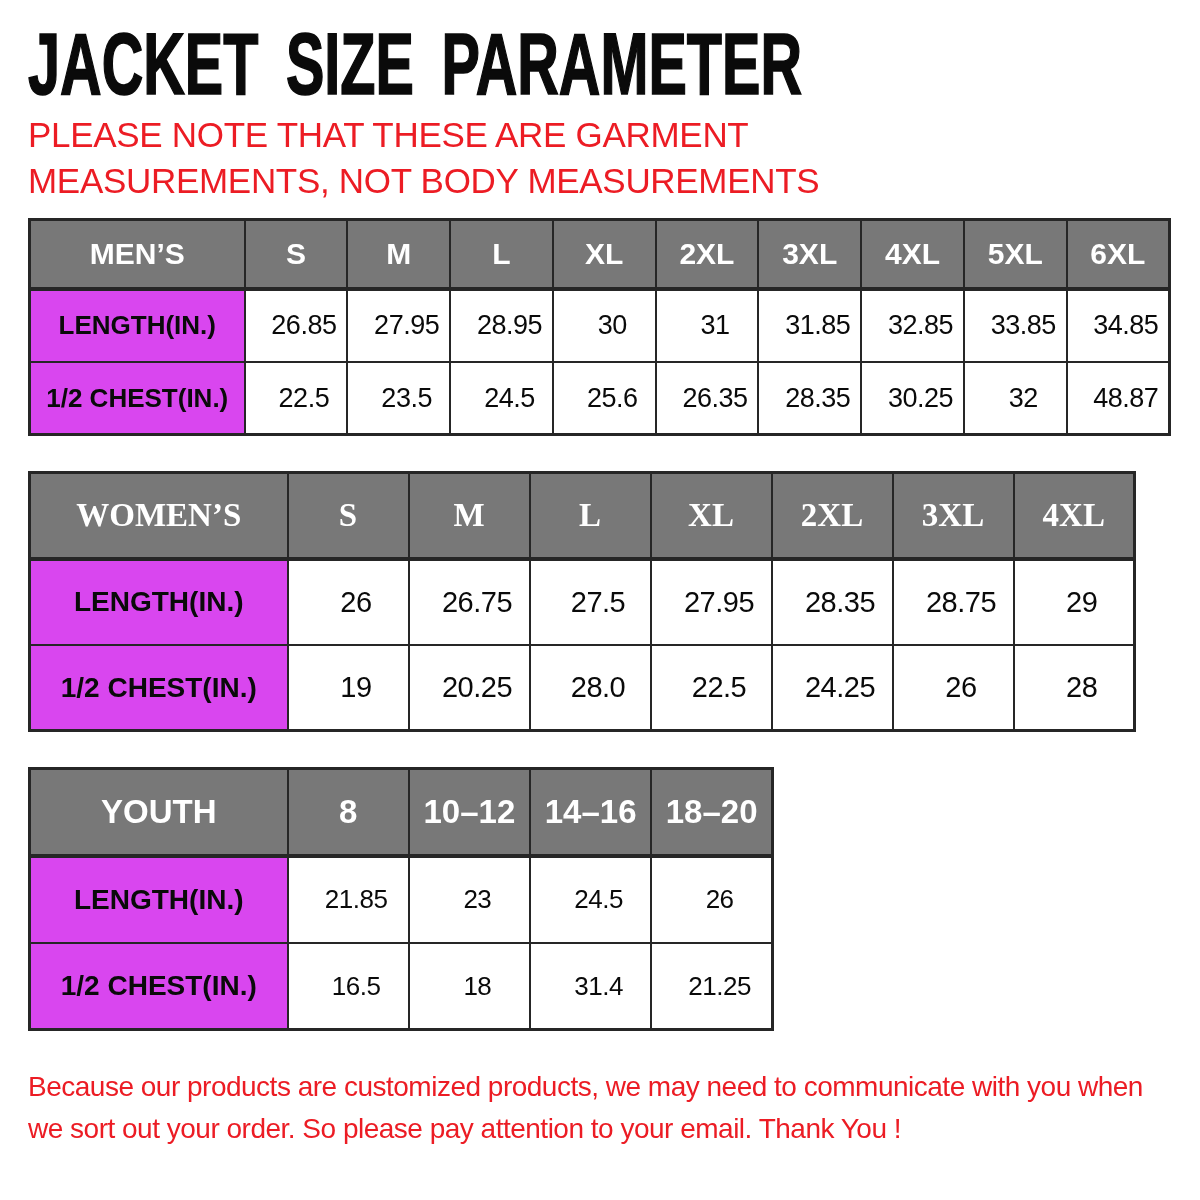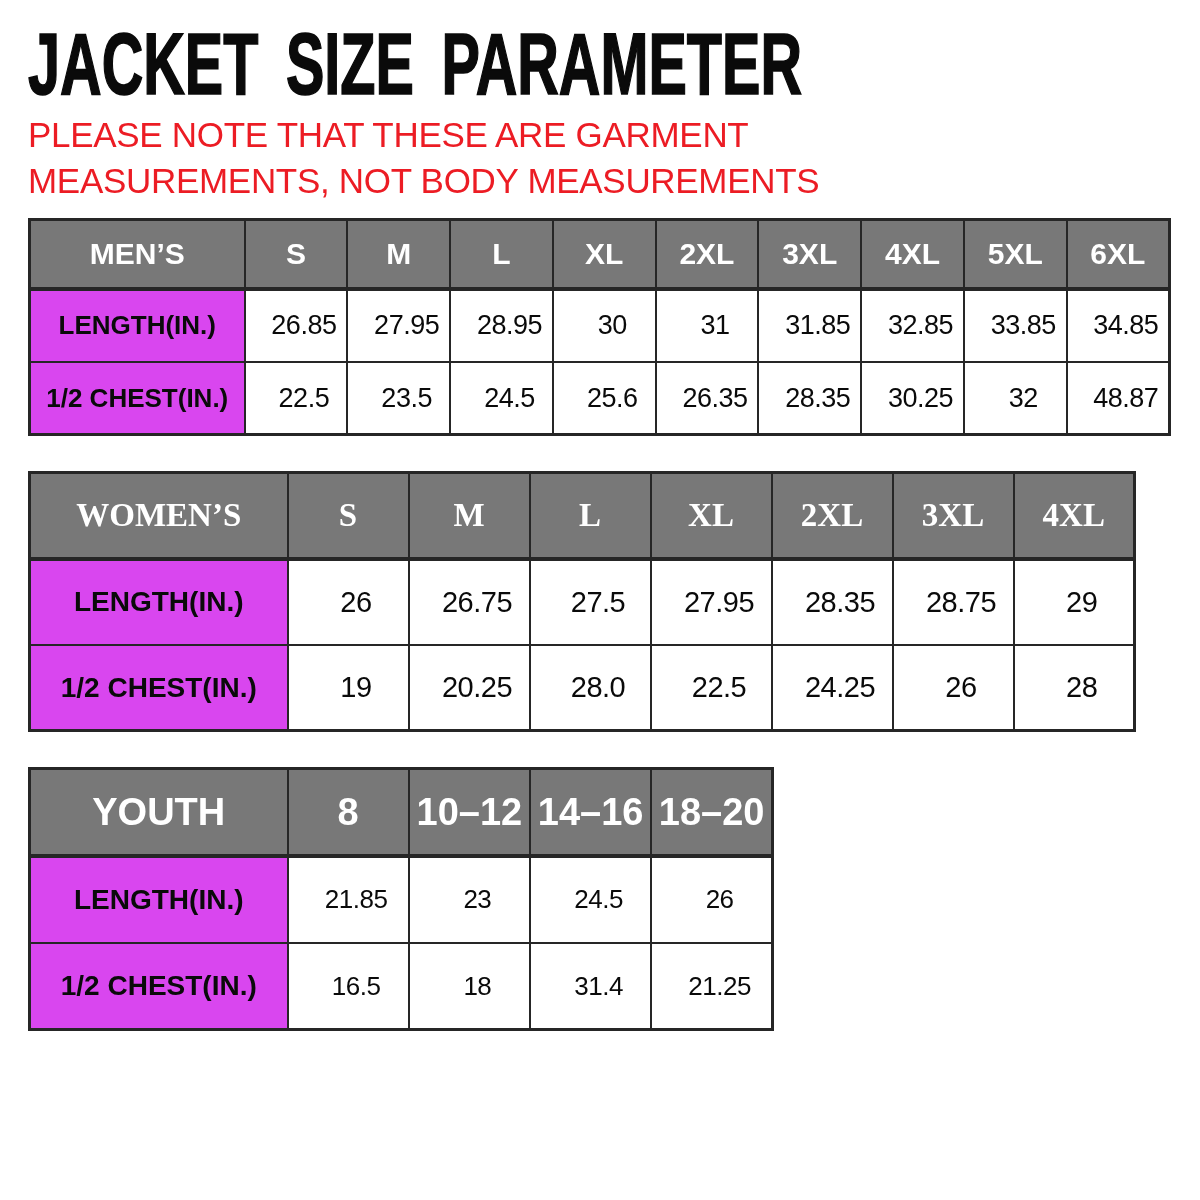--- a/index.html
+++ b/index.html
@@ -92,21 +92,21 @@
   .table-womens thead tr { height: 86px; font-family: Liberation Serif, serif; }
   .table-womens thead th { font-size: 33px; }
   .table-womens tbody tr { height: 86px; }
   .table-womens tbody th { font-size: 28px; }
   .table-womens tbody td { font-size: 29px; }
 
   
   .table-youth { width: 746px; }
   .table-youth tr > *:first-child { width: 258px; }
   .table-youth thead tr { height: 87px; }
-  .table-youth thead th { font-size: 38px; }
+  .table-youth thead th { font-size: 33px; }
   .table-youth tbody tr { height: 87px; }
   .table-youth tbody th { font-size: 28px; }
   .table-youth tbody td { font-size: 26px; }
 
   .footer-note-1 {
     margin: 28px 0 0 0;
     width: 1130px;
     color: var(--accent-red);
     font-size: 28px;
     line-height: 1.5;
@@ -229,13 +229,14 @@
             <th>1/2 CHEST(IN.)</th>
             <td>16.5</td>
             <td>18</td>
             <td>31.4</td>
             <td>21.25</td>
           </tr>
         </tbody>
       </table>
     </div>
 
+  <p class="footer-note-1">Because our products are customized products, we may need to communicate with you when we sort out your order. So please pay attention to your email. Thank You !</p>
 </div>
 
 </body></html>

